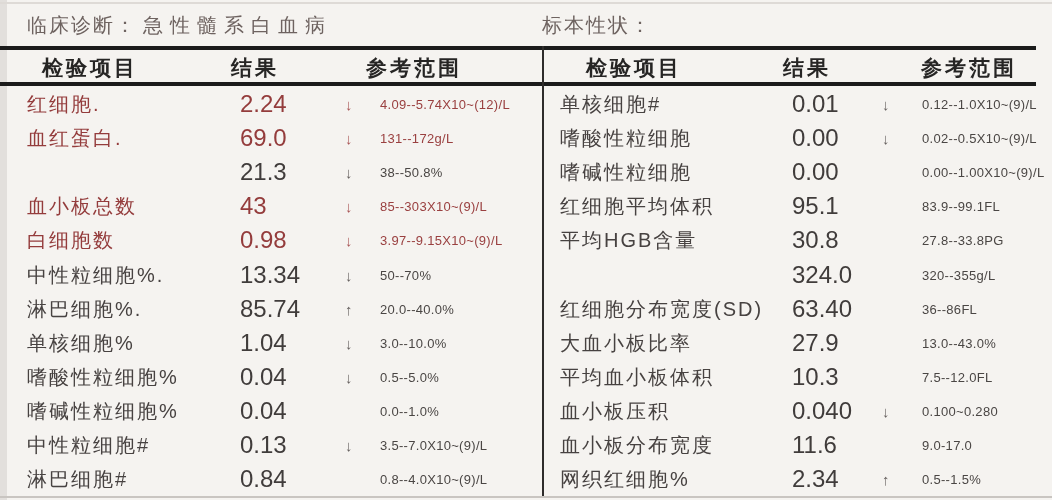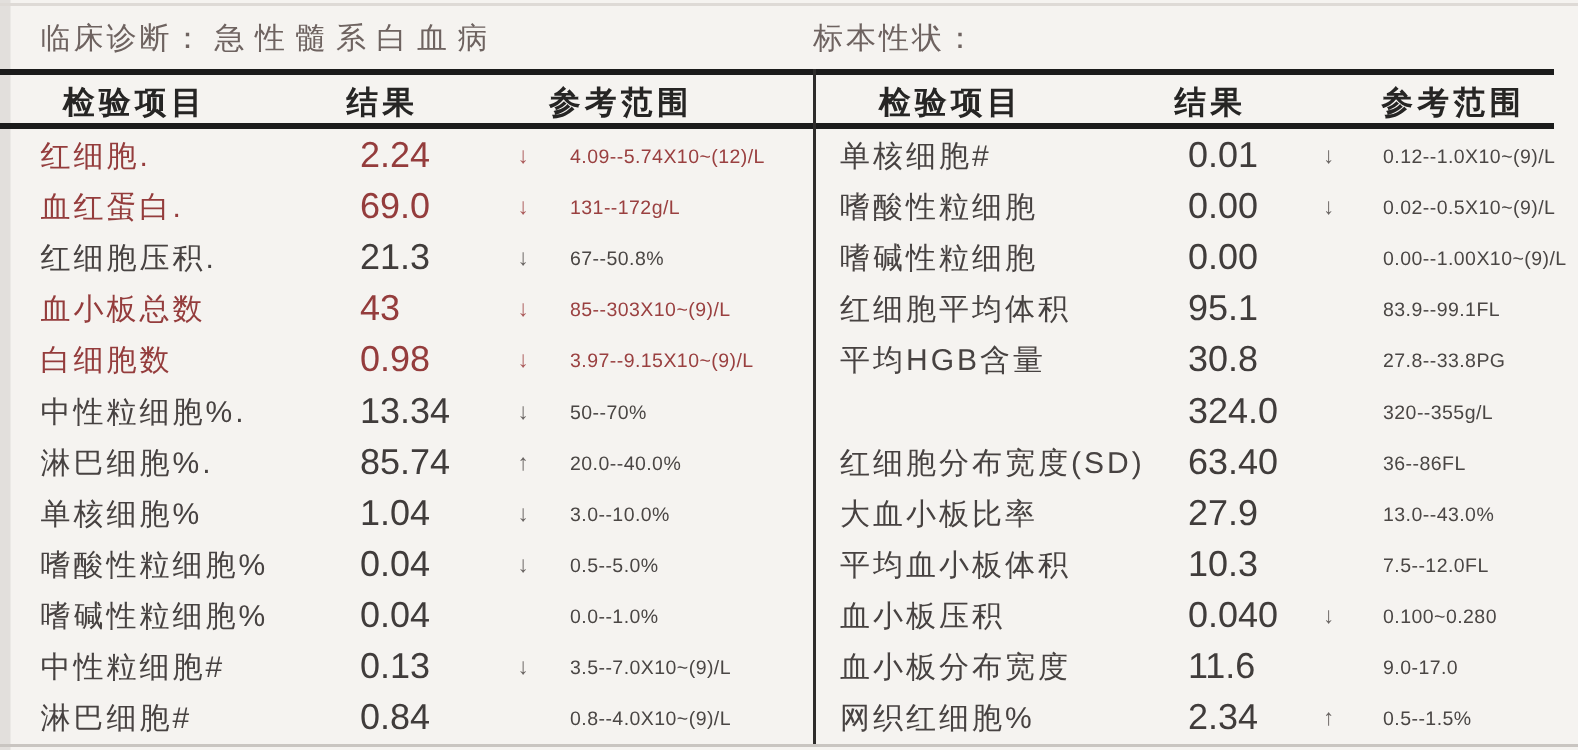--- a/index.html
+++ b/index.html
@@ -111,24 +111,23 @@
     <span class="cell flag">↓</span>
     <span class="cell range">4.09--5.74X10~(12)/L</span>
   </div>
     <div class="row abnormal">
     <span class="cell item">血红蛋白.</span>
     <span class="cell result">69.0</span>
     <span class="cell flag">↓</span>
     <span class="cell range">131--172g/L</span>
   </div>
     <div class="row">
-    <span class="cell item">红细胞压积.</span>
     <span class="cell result">21.3</span>
     <span class="cell flag">↓</span>
-    <span class="cell range">67--50.8%</span>
+    <span class="cell range">38--50.8%</span>
   </div>
     <div class="row abnormal">
     <span class="cell item">血小板总数</span>
     <span class="cell result">43</span>
     <span class="cell flag">↓</span>
     <span class="cell range">85--303X10~(9)/L</span>
   </div>
     <div class="row abnormal">
     <span class="cell item">白细胞数</span>
     <span class="cell result">0.98</span>

